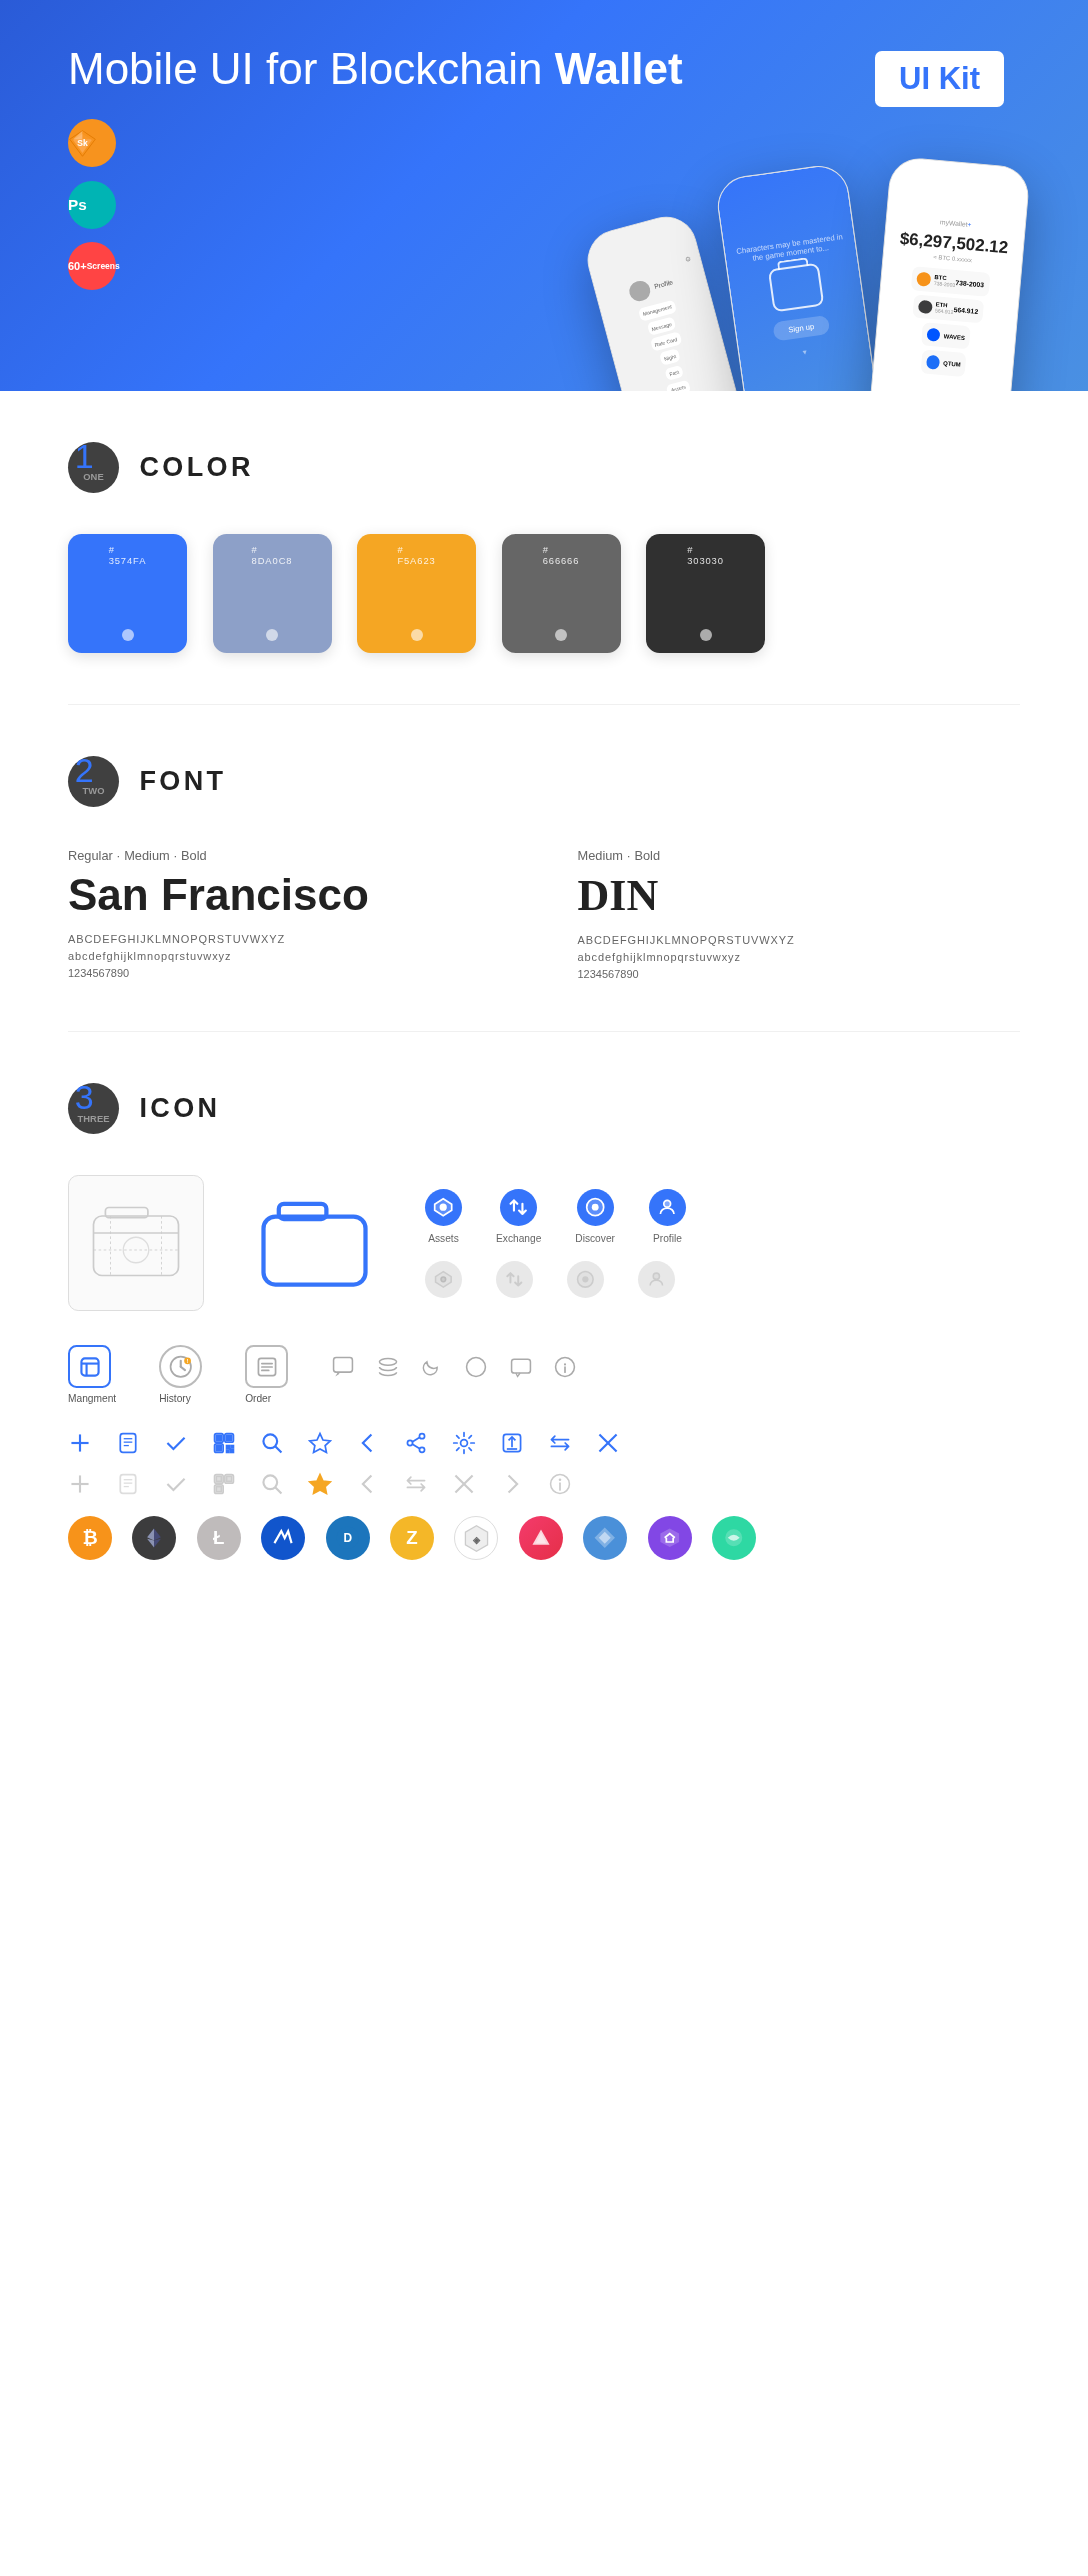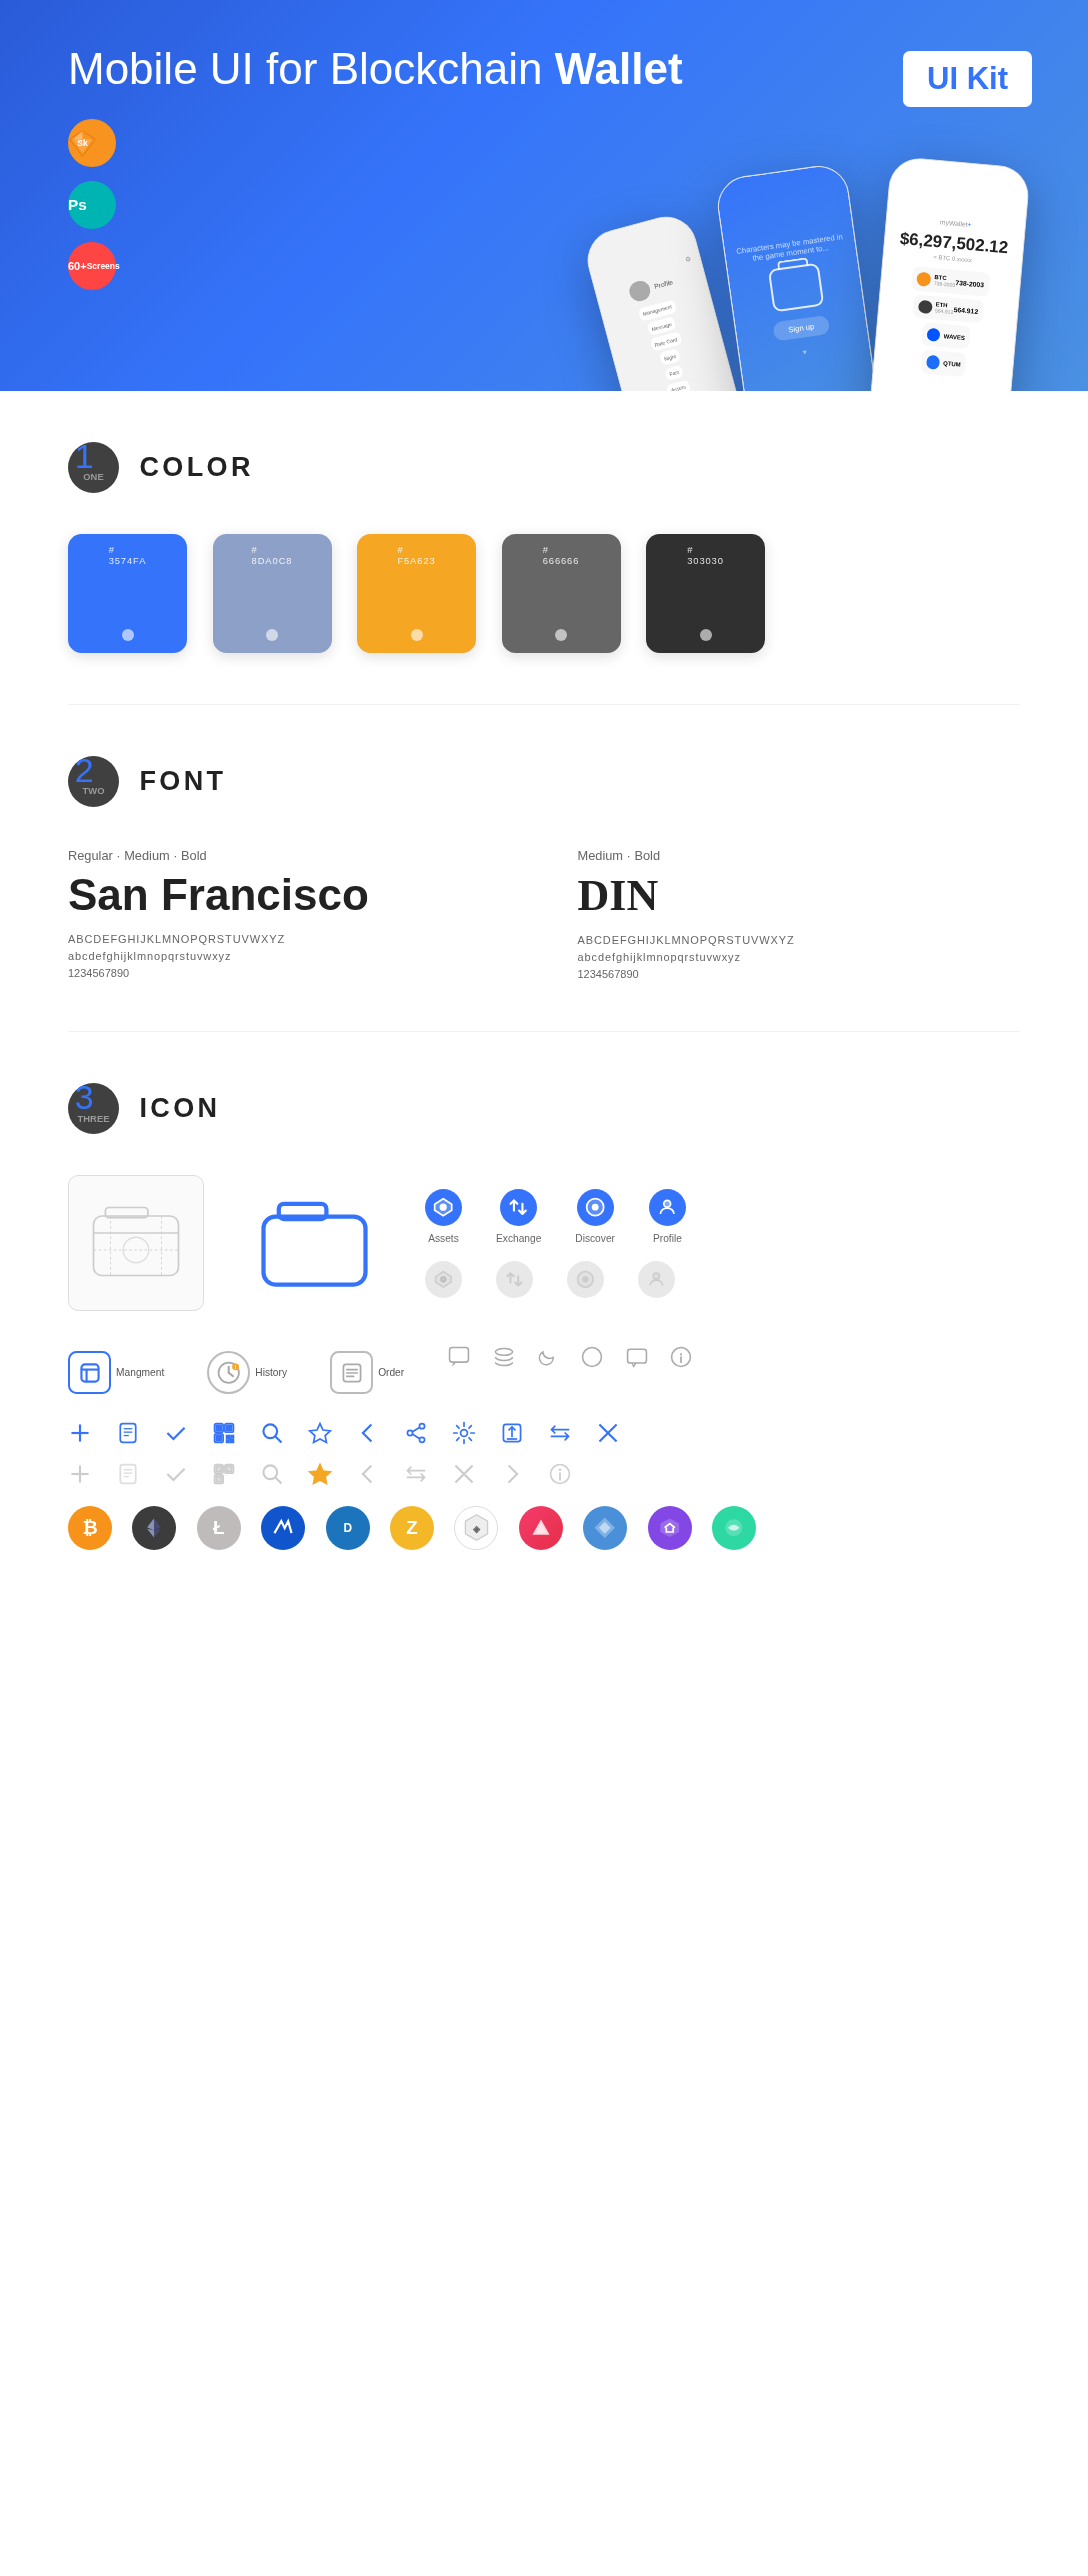--- a/index.html
+++ b/index.html
@@ -18,21 +18,21 @@
       color: #fff;
       font-size: 44px;
       font-weight: 400;
       line-height: 1.2;
       margin-bottom: 17px;
     }
     .hero-title strong { font-weight: 800; }
     .ui-kit-badge {
       position: absolute;
       top: 51px;
-      right: 56px;
+      right: 84px;
       background: #fff;
       color: #3574FA;
       font-size: 31px;
       font-weight: 700;
       padding: 10.2px 24px;
       border-radius: 6.8px;
     }
     .hero-badges {
       display: flex;
       flex-direction: column;
@@ -310,21 +310,22 @@
     .tools-row {
       display: flex;
       gap: 24px;
       align-items: center;
       margin-bottom: 13.6px;
     }
 
     .divider { height: 0.9px; background: #f0f0f0; margin: 0 68px; }
     .icon-with-label {
       display: flex;
-      align-items: center;
+      flex-direction: column;
+      align-items: flex-start;
       gap: 5.1px;
     }
     .icon-with-label .lbl {
       font-size: 10.2px;
       color: #555;
     }
   </style>
 </head>
 <body>
 

